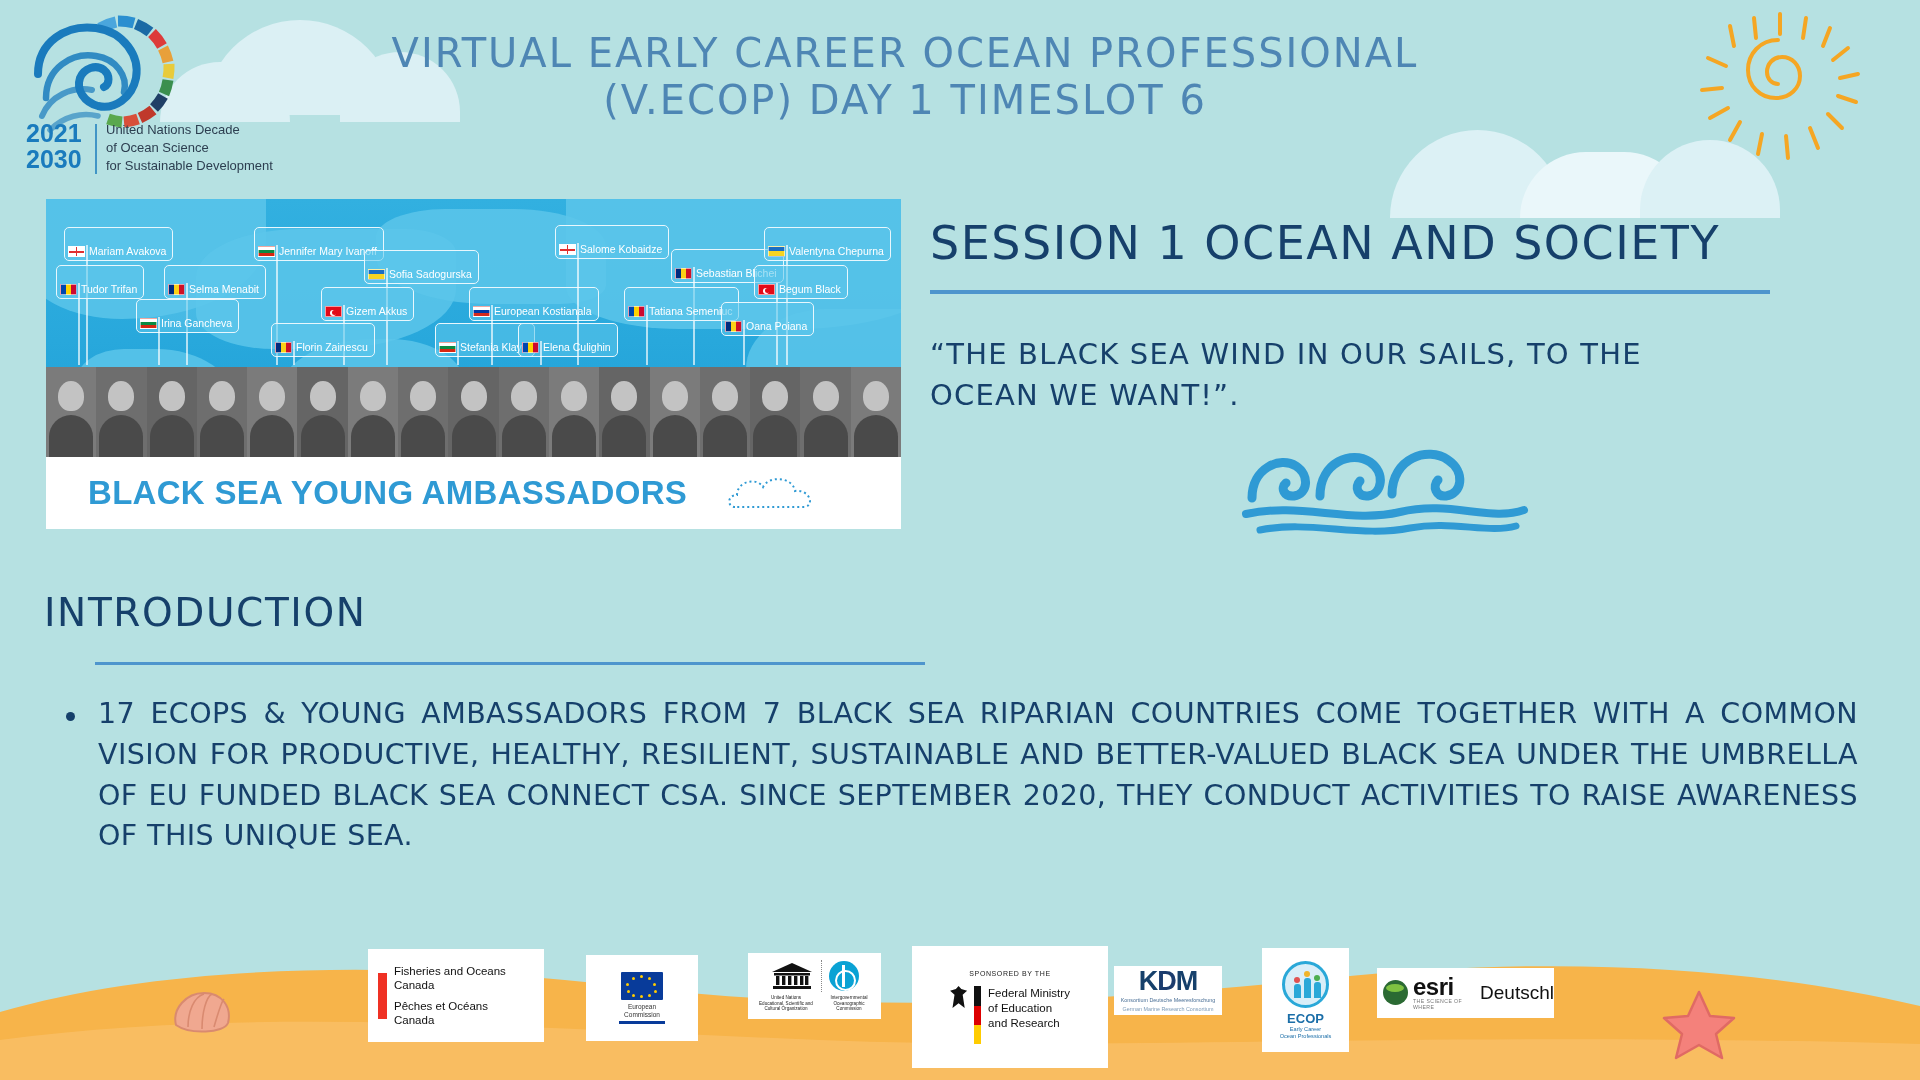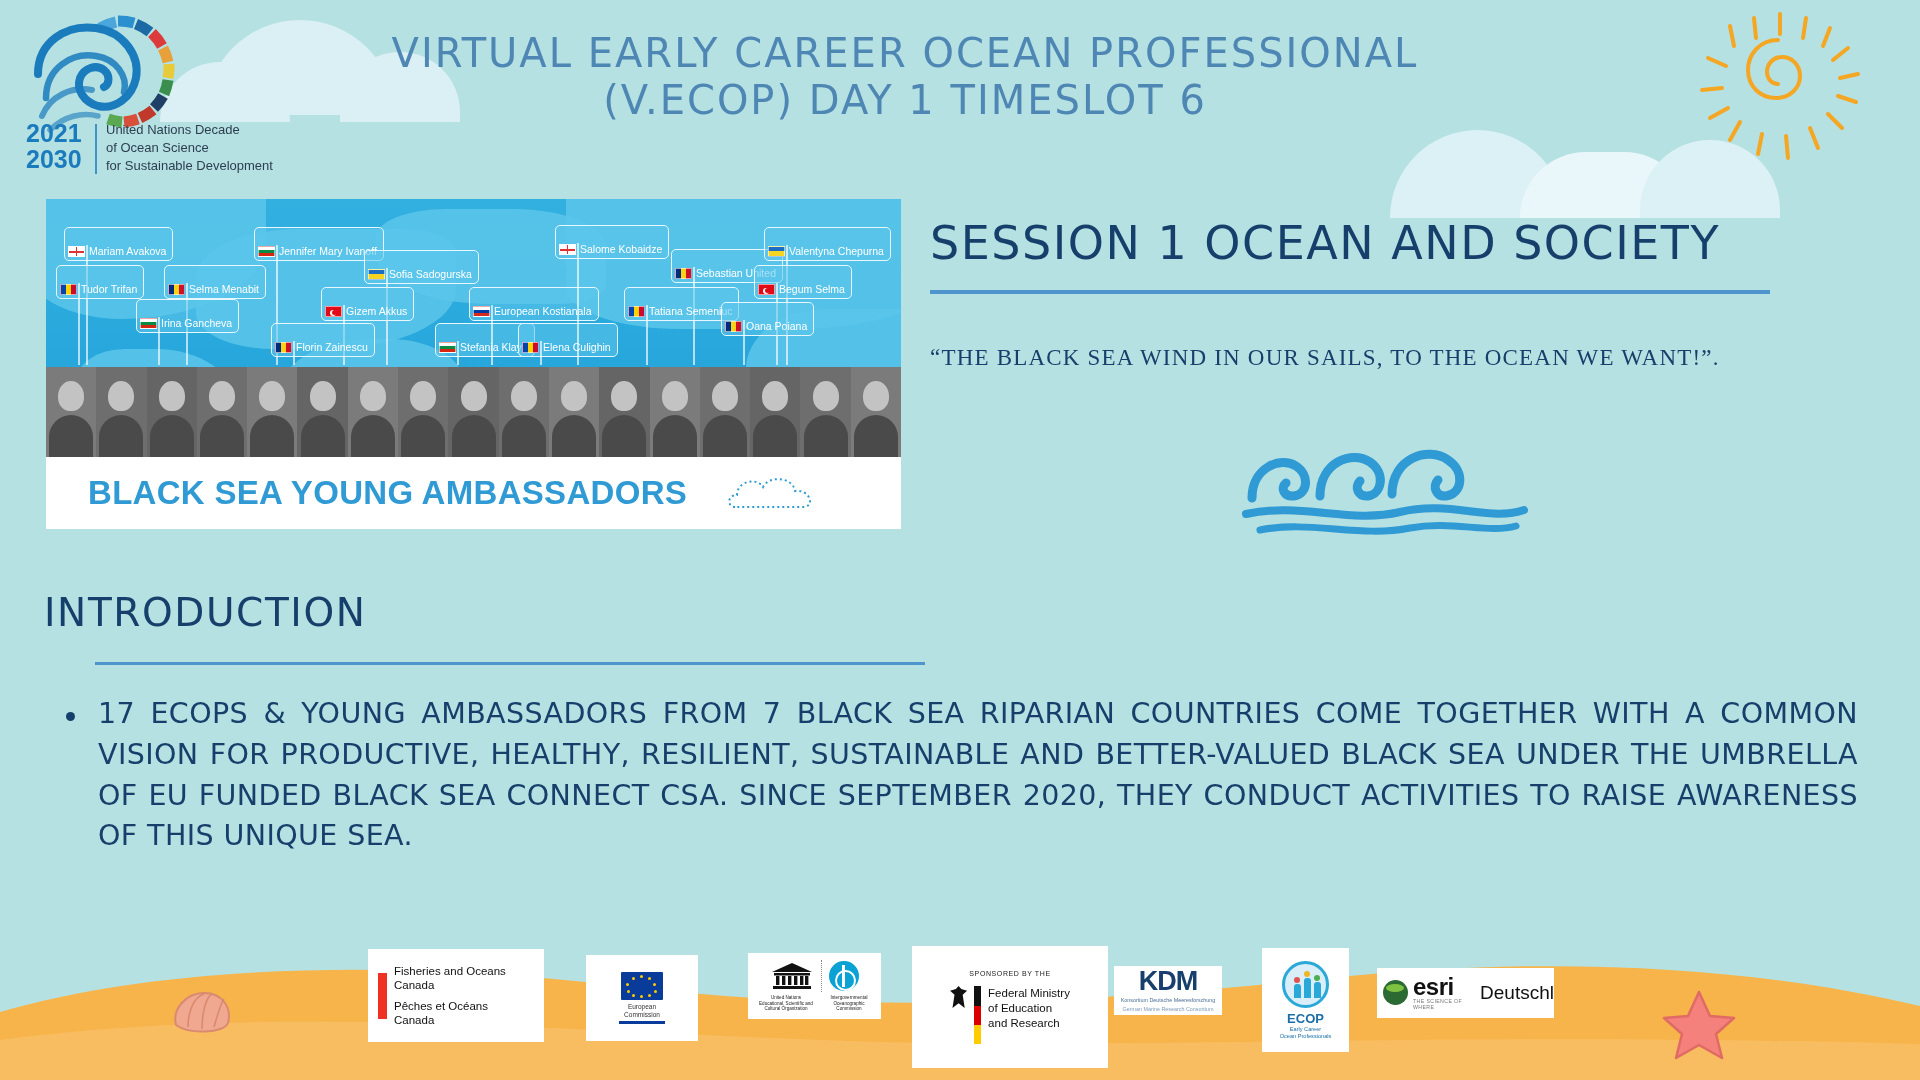--- a/index.html
+++ b/index.html
@@ -127,25 +127,24 @@
     color:#16406b;
     text-transform:uppercase;
     font-weight:400;
     line-height:1.1;
   }
   #session-rule {
     position:absolute; left:930px; top:290px; width:840px; height:4px;
     background:#4e95cd;
   }
   #session-quote {
-    position:absolute; left:930px; top:342px; width:820px;
-    font-size:23px; letter-spacing:1.2px; line-height:1.42;
+    position:absolute; left:930px; top:334px; width:820px;
+    font-size:29px; letter-spacing:1.2px; line-height:1.42;
     color:#16406b;
     text-transform:uppercase;
-    font-family:Liberation Serif, serif;
   }
   #wave-deco { position:absolute; left:1240px; top:440px; width:290px; height:100px; }
 
   
   #intro-heading {
     position:absolute; left:44px; top:590px;
     font-size:39px; letter-spacing:1.6px;
     color:#16406b; text-transform:uppercase; font-weight:400;
   }
   #intro-rule {
@@ -363,36 +362,36 @@
           <span>Elena Culighin</span>
         </div>
         <div class="tag-line" style="left: 494px; top: 142px; height: 24px;"></div>
         <div class="name-tag" style="left: 509px; top: 26px;">
           <span class="flag fl-ge"></span>
           <span>Salome Kobaidze</span>
         </div>
         <div class="tag-line" style="left: 531px; top: 44px; height: 122px;"></div>
         <div class="name-tag" style="left: 625px; top: 50px;">
           <span class="flag fl-ro"></span>
-          <span>Sebastian United</span>
+          <span>Sebastian Blichei</span>
         </div>
         <div class="tag-line" style="left: 647px; top: 68px; height: 98px;"></div>
         <div class="name-tag" style="left: 578px; top: 88px;">
           <span class="flag fl-md"></span>
           <span>Tatiana Semeniuc</span>
         </div>
         <div class="tag-line" style="left: 600px; top: 106px; height: 60px;"></div>
         <div class="name-tag" style="left: 718px; top: 28px;">
           <span class="flag fl-ua"></span>
           <span>Valentyna Chepurna</span>
         </div>
         <div class="tag-line" style="left: 740px; top: 46px; height: 120px;"></div>
         <div class="name-tag" style="left: 708px; top: 66px;">
           <span class="flag fl-tr"></span>
-          <span>Begum Selma</span>
+          <span>Begum Black</span>
         </div>
         <div class="tag-line" style="left: 730px; top: 84px; height: 82px;"></div>
         <div class="name-tag" style="left: 675px; top: 103px;">
           <span class="flag fl-ro"></span>
           <span>Oana Poiana</span>
         </div>
         <div class="tag-line" style="left: 697px; top: 121px; height: 45px;"></div>
       </div>
   </div>
 

